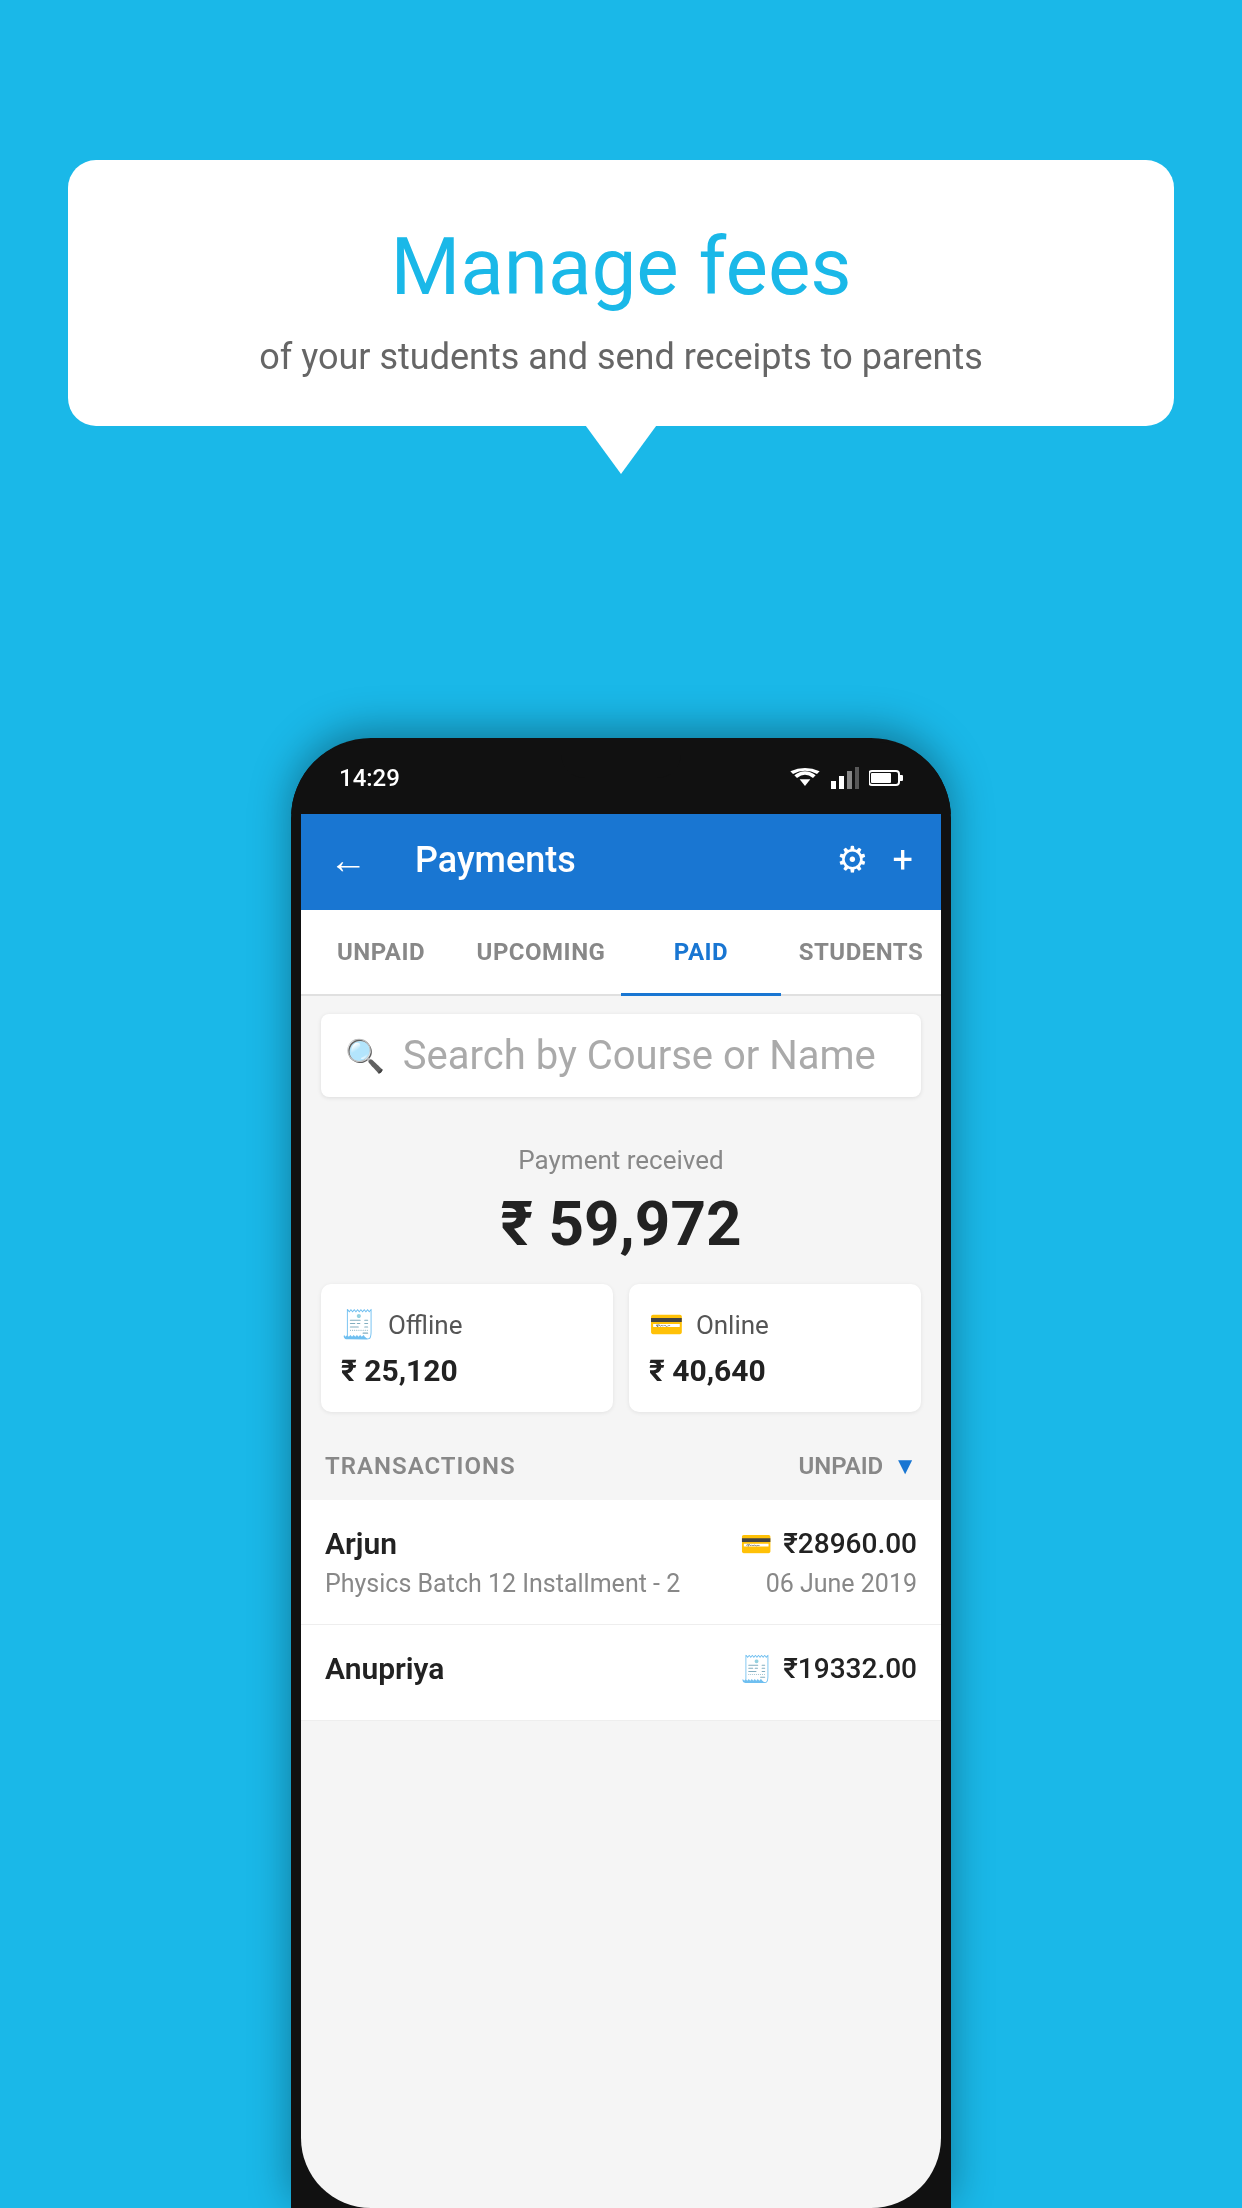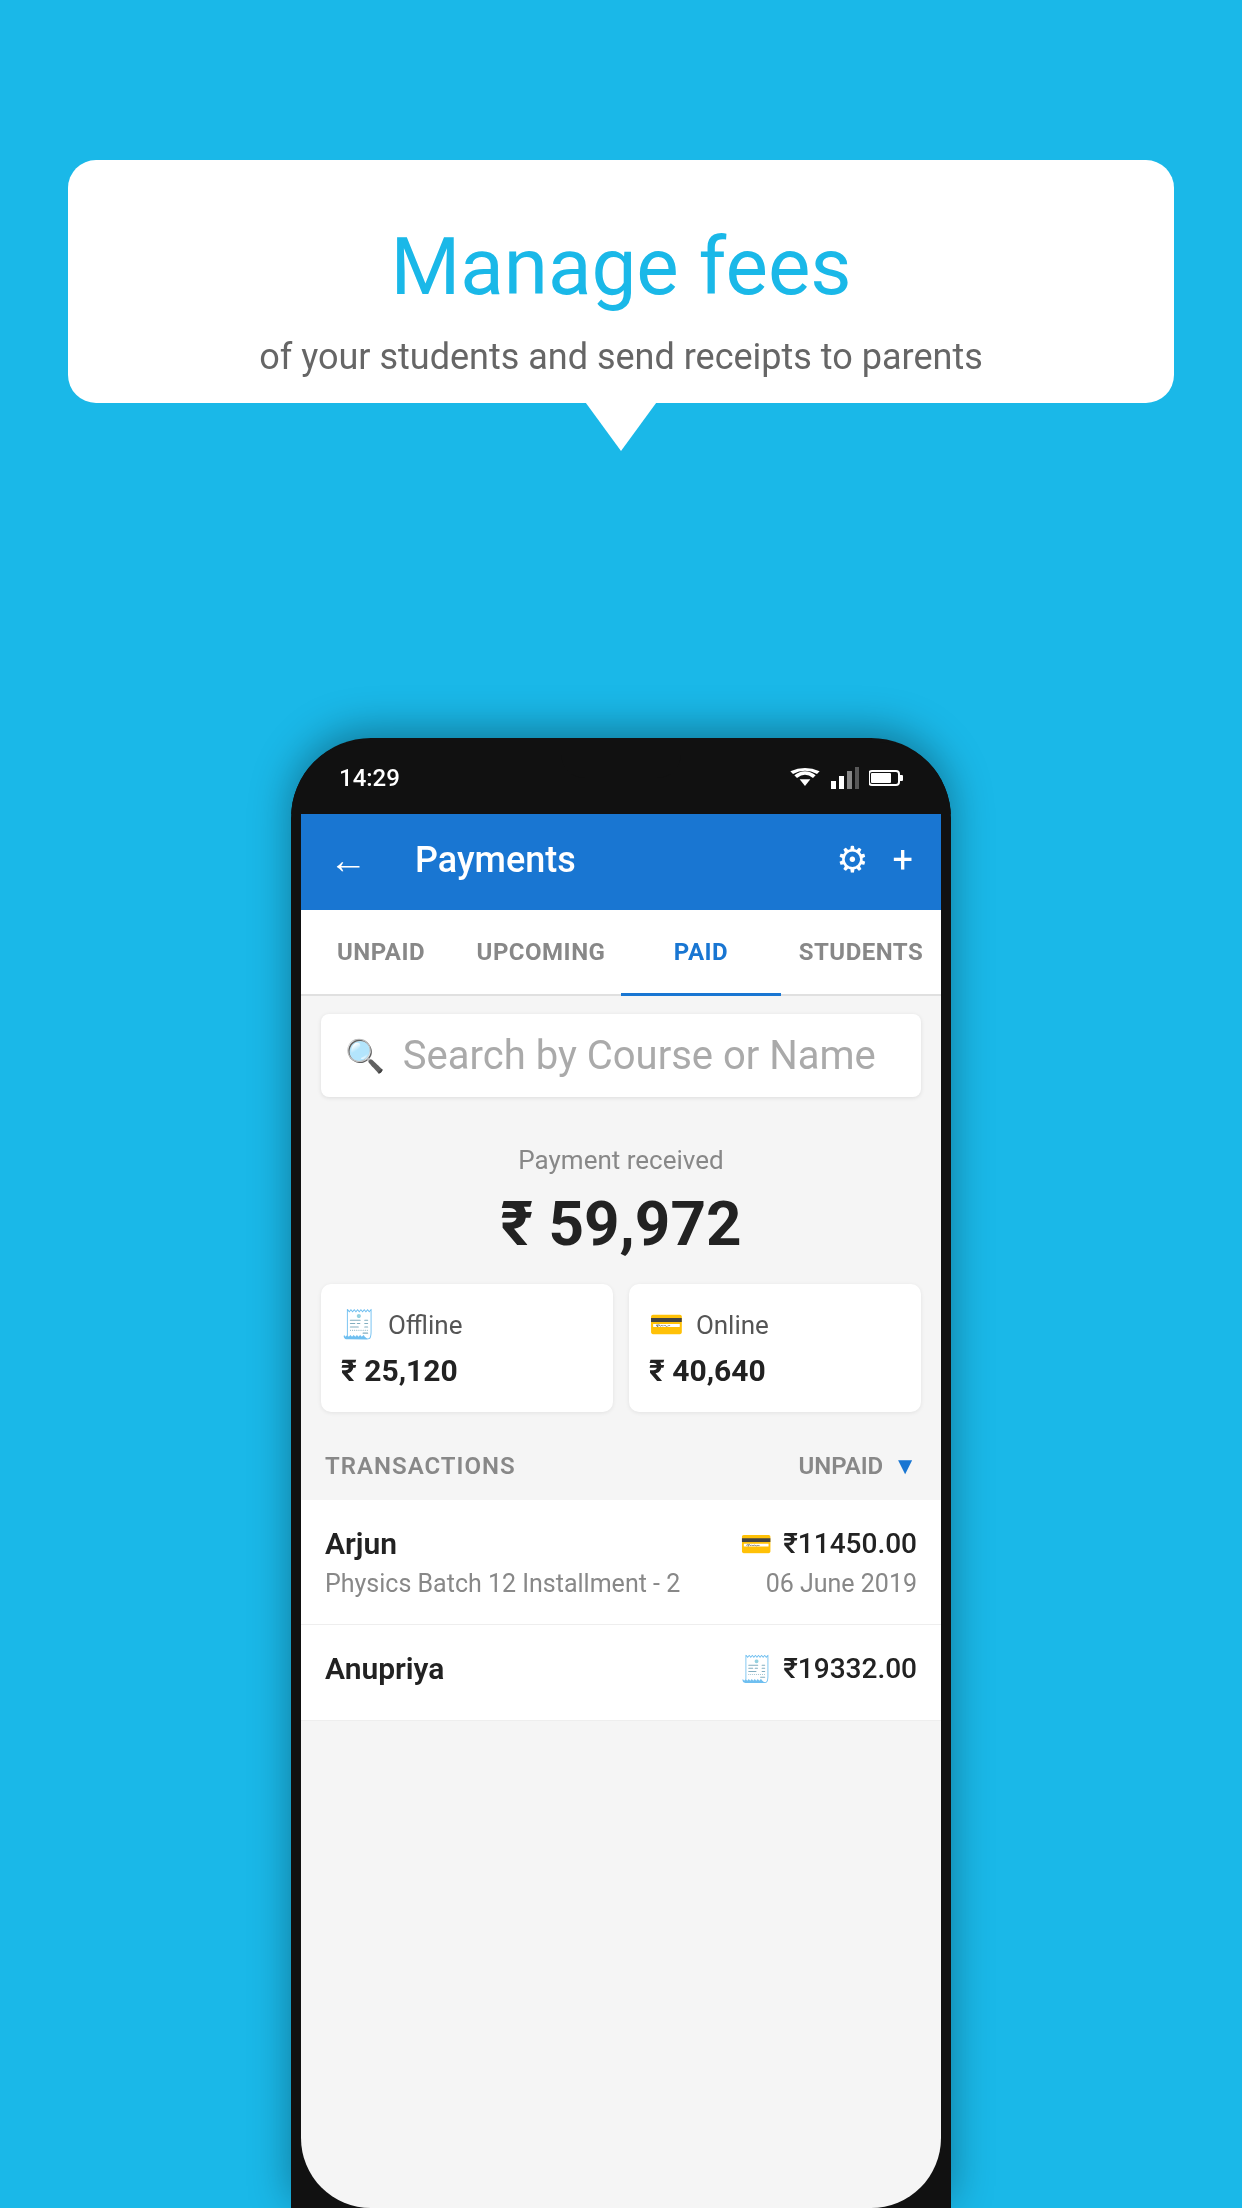--- a/index.html
+++ b/index.html
@@ -20,21 +20,21 @@
       left: 68px;
       right: 68px;
       display: flex;
       flex-direction: column;
       align-items: center;
     }
 
     .speech-bubble {
       background: white;
       border-radius: 28px;
-      padding: 60px 80px 25px;
+      padding: 60px 80px 48px;
       text-align: center;
       width: 100%;
       position: relative;
     }
 
     .speech-bubble::after {
       content: '';
       position: absolute;
       bottom: -48px;
       left: 50%;
@@ -457,21 +457,21 @@
       </div>
     </div>
 
     <div class="transactions-list">
 
       <div class="transaction-item">
         <div class="transaction-row1">
           <span class="transaction-name">Arjun</span>
           <div class="transaction-amount-wrap">
             <span class="transaction-type-icon">💳</span>
-            <span class="transaction-amount">₹11450.00</span>
+            <span class="transaction-amount">₹28960.00</span>
           </div>
         </div>
         <div class="transaction-row2">
           <span class="transaction-course">Physics Batch 12 Installment - 2</span>
           <span class="transaction-date">06 June 2019</span>
         </div>
       </div>
 
       <div class="transaction-item">
         <div class="transaction-row1">

